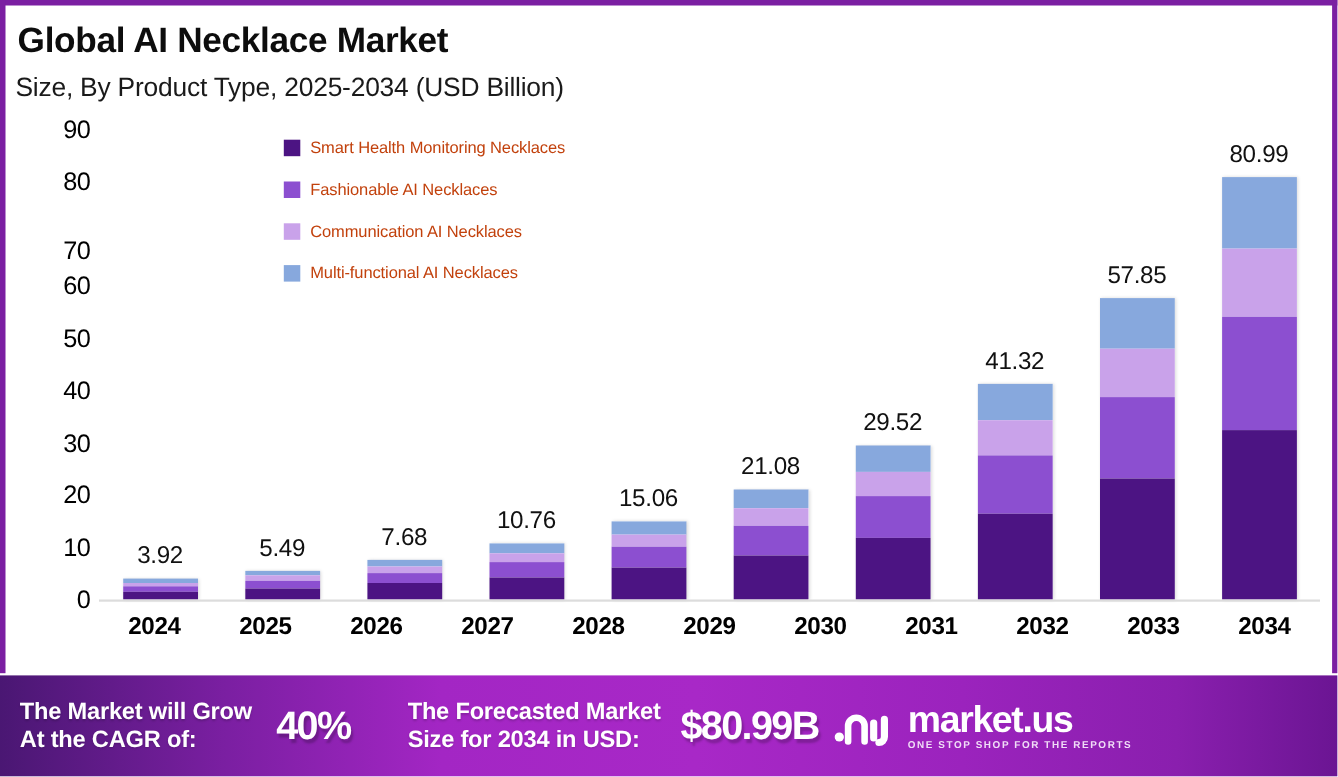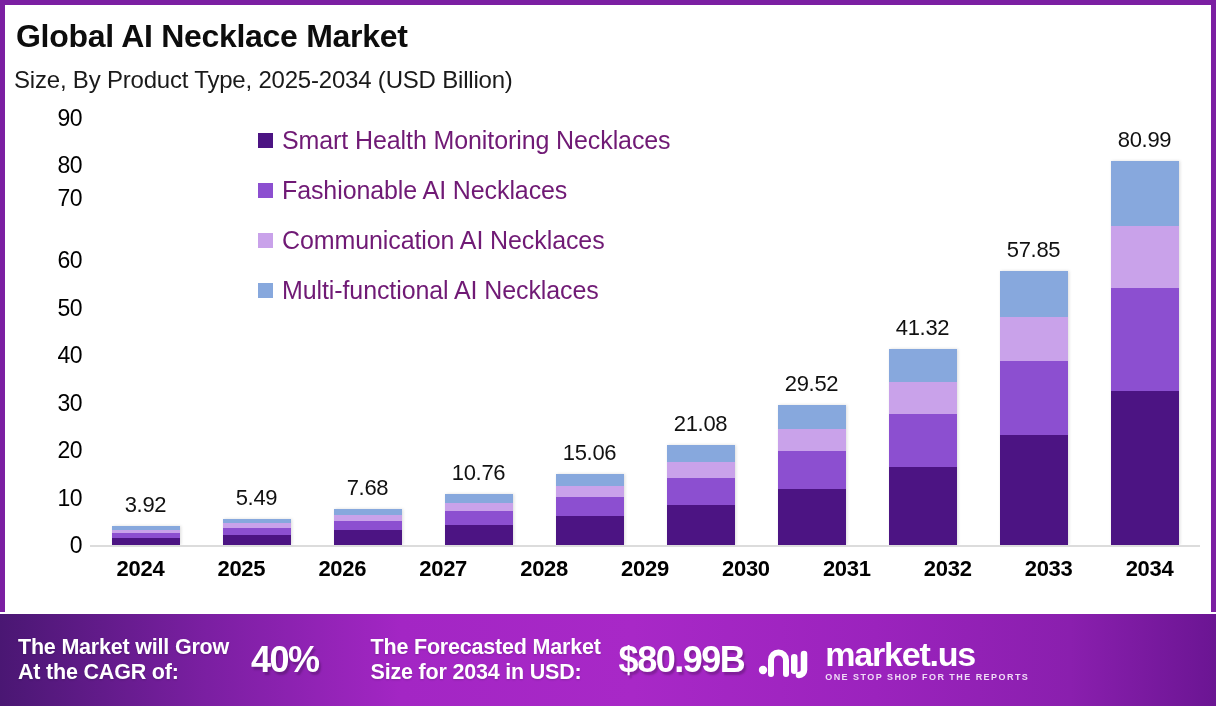--- a/index.html
+++ b/index.html
@@ -46,21 +46,21 @@
   
   .legend {
     position: absolute;
     left: 258px; top: 126px;
     display: flex; flex-direction: column;
     gap: 21px;
   }
   .legend-row { display: flex; align-items: center; gap: 9px; }
   .legend-swatch { width: 15px; height: 15px; flex: 0 0 15px; }
   .legend-label {
-    font-size: 25px; color: #701a75; white-space: nowrap;
+    font-size: 15px; color: #c2410c; white-space: nowrap;
     letter-spacing: -0.1px;
   }
   .axis-line {
     position: absolute;
     left: 90px; top: 545px;
     width: 1110px; height: 2px;
     background: #dcdcdc;
   }
 
   
@@ -184,21 +184,21 @@
 <div id="root">
 
   <div class="frame"></div>
 
   <div class="title">Global AI Necklace Market</div>
   <div class="subtitle">Size, By Product Type, 2025-2034 (USD Billion)</div>
 
   <div class="ylabels" id="ylabels">
       <div class="ytick" style="top: 118px;">90</div>
       <div class="ytick" style="top: 165.444px;">80</div>
-      <div class="ytick" style="top: 198px;">70</div>
+      <div class="ytick" style="top: 228px;">70</div>
       <div class="ytick" style="top: 260.333px;">60</div>
       <div class="ytick" style="top: 307.778px;">50</div>
       <div class="ytick" style="top: 355.222px;">40</div>
       <div class="ytick" style="top: 402.667px;">30</div>
       <div class="ytick" style="top: 450.111px;">20</div>
       <div class="ytick" style="top: 497.556px;">10</div>
       <div class="ytick" style="top: 545px;">0</div>
     </div>
 
   <div class="legend" id="legend">

